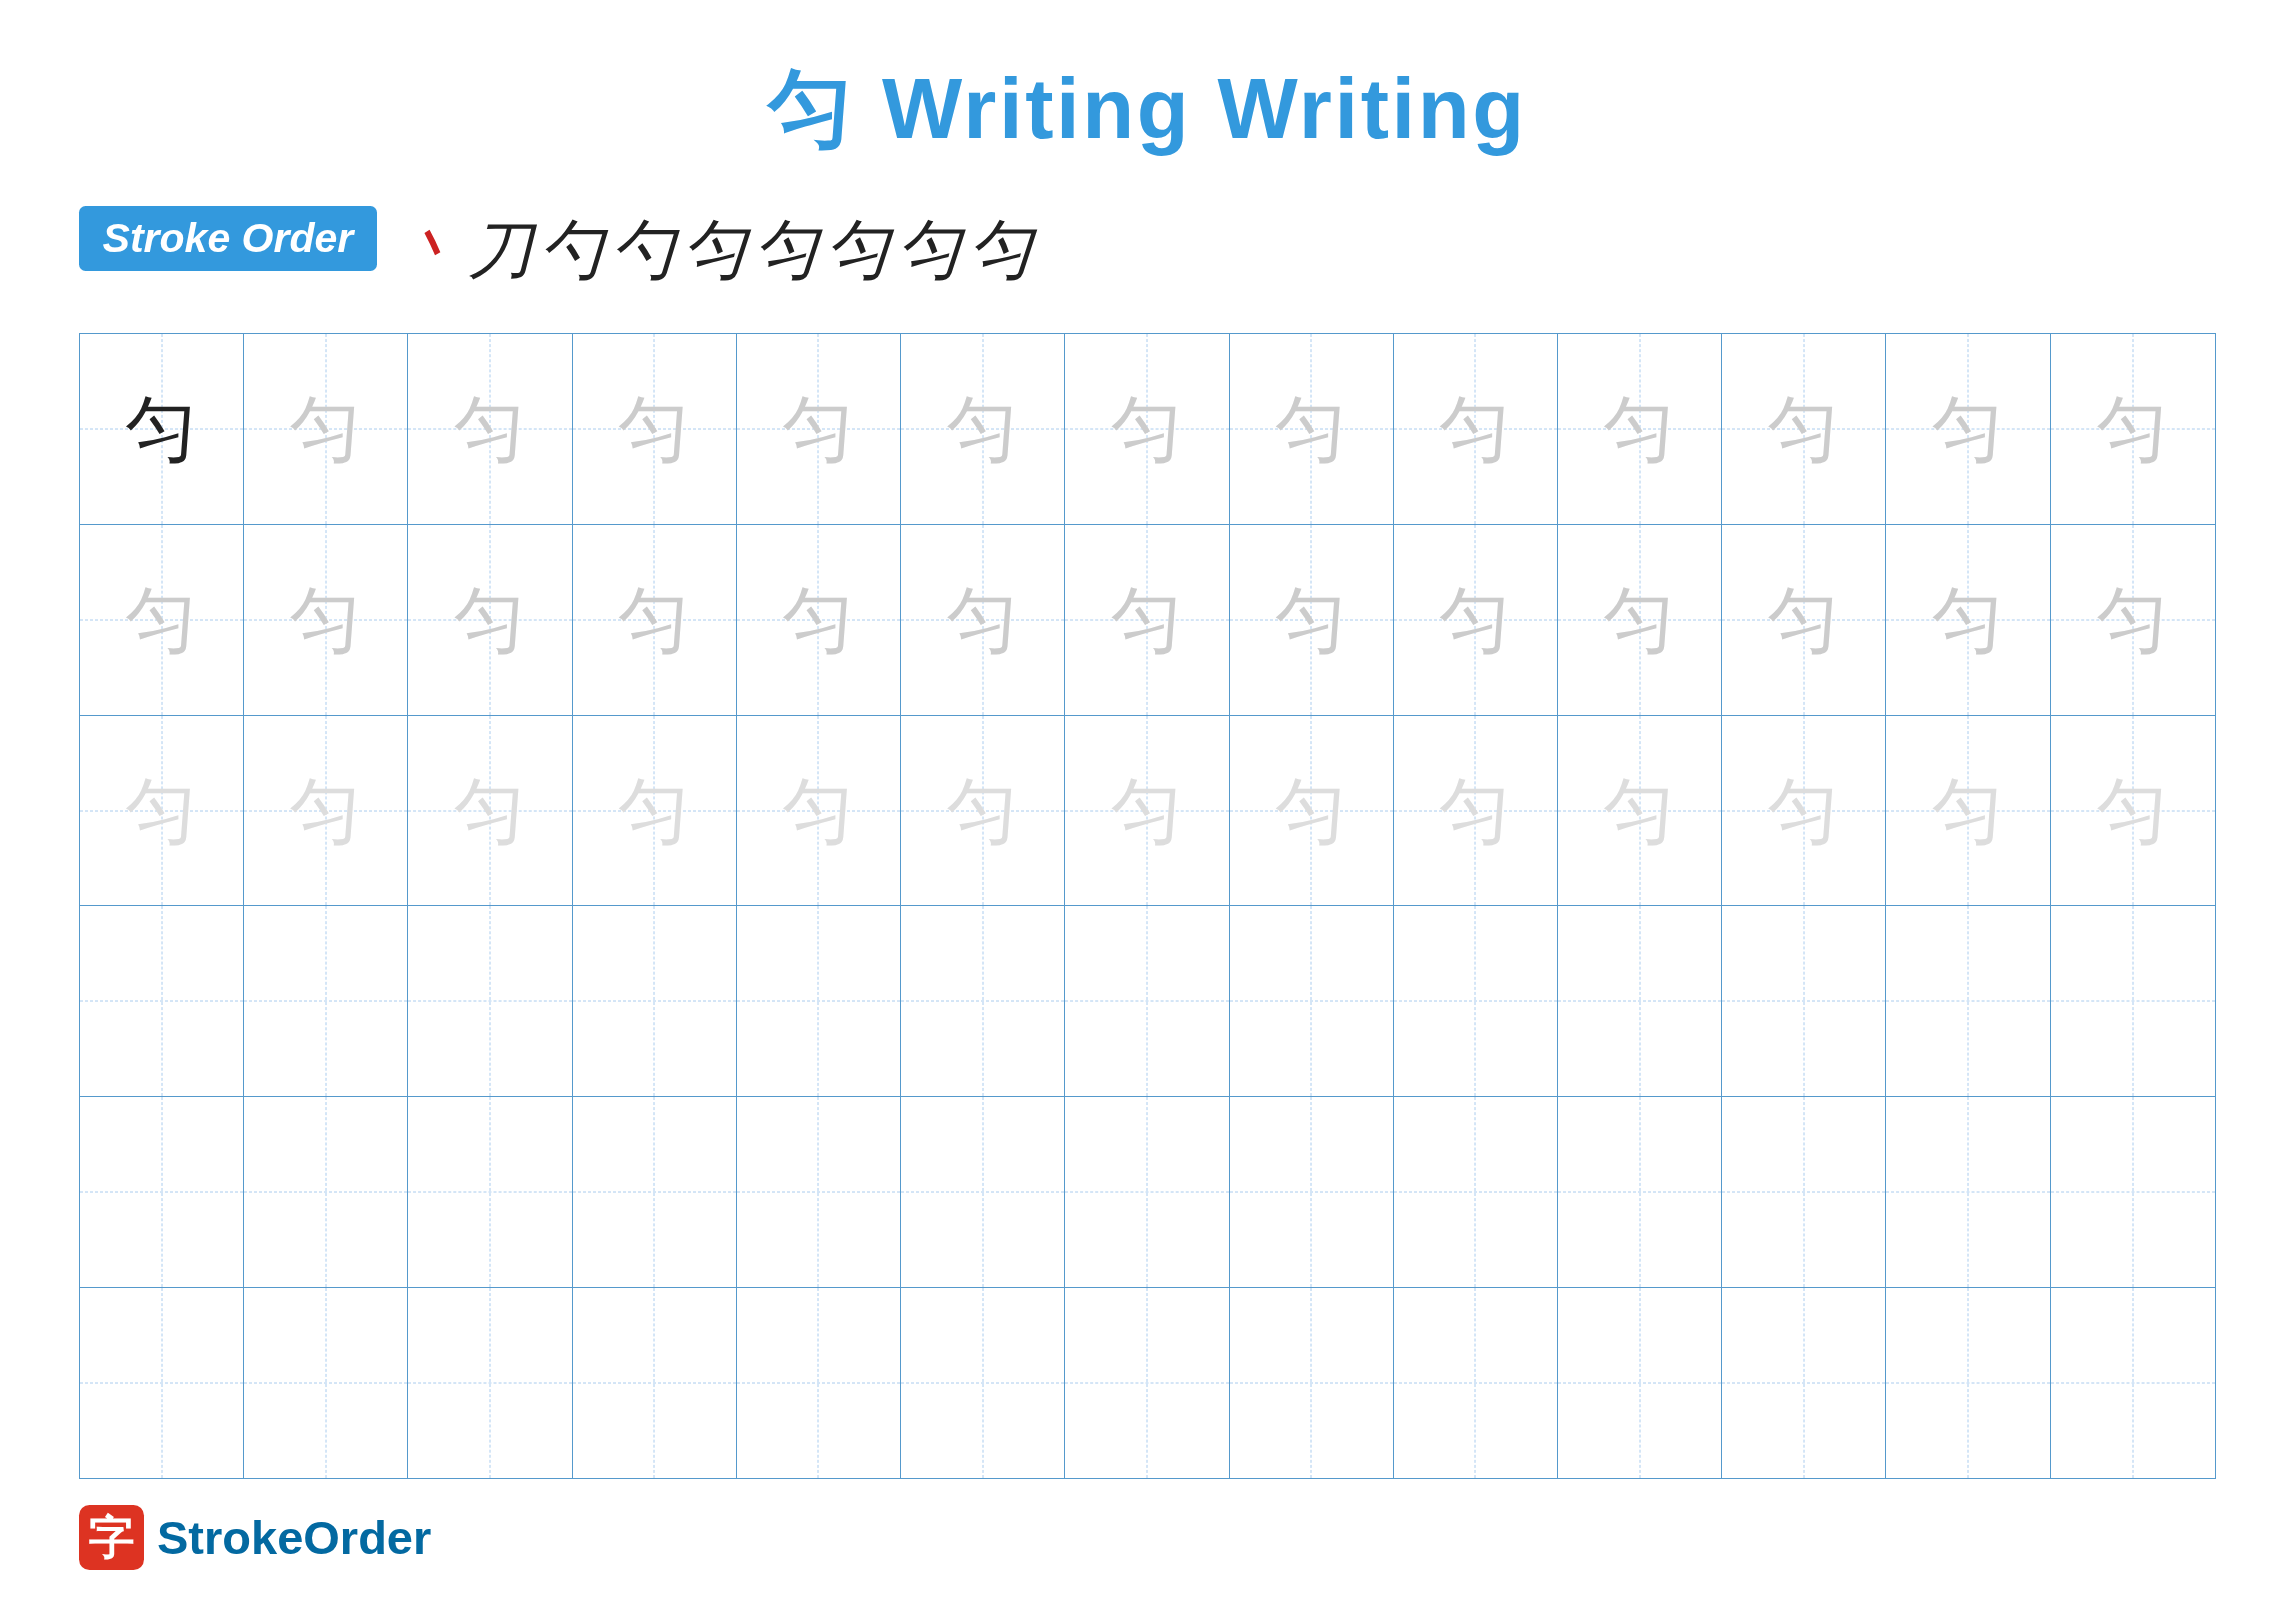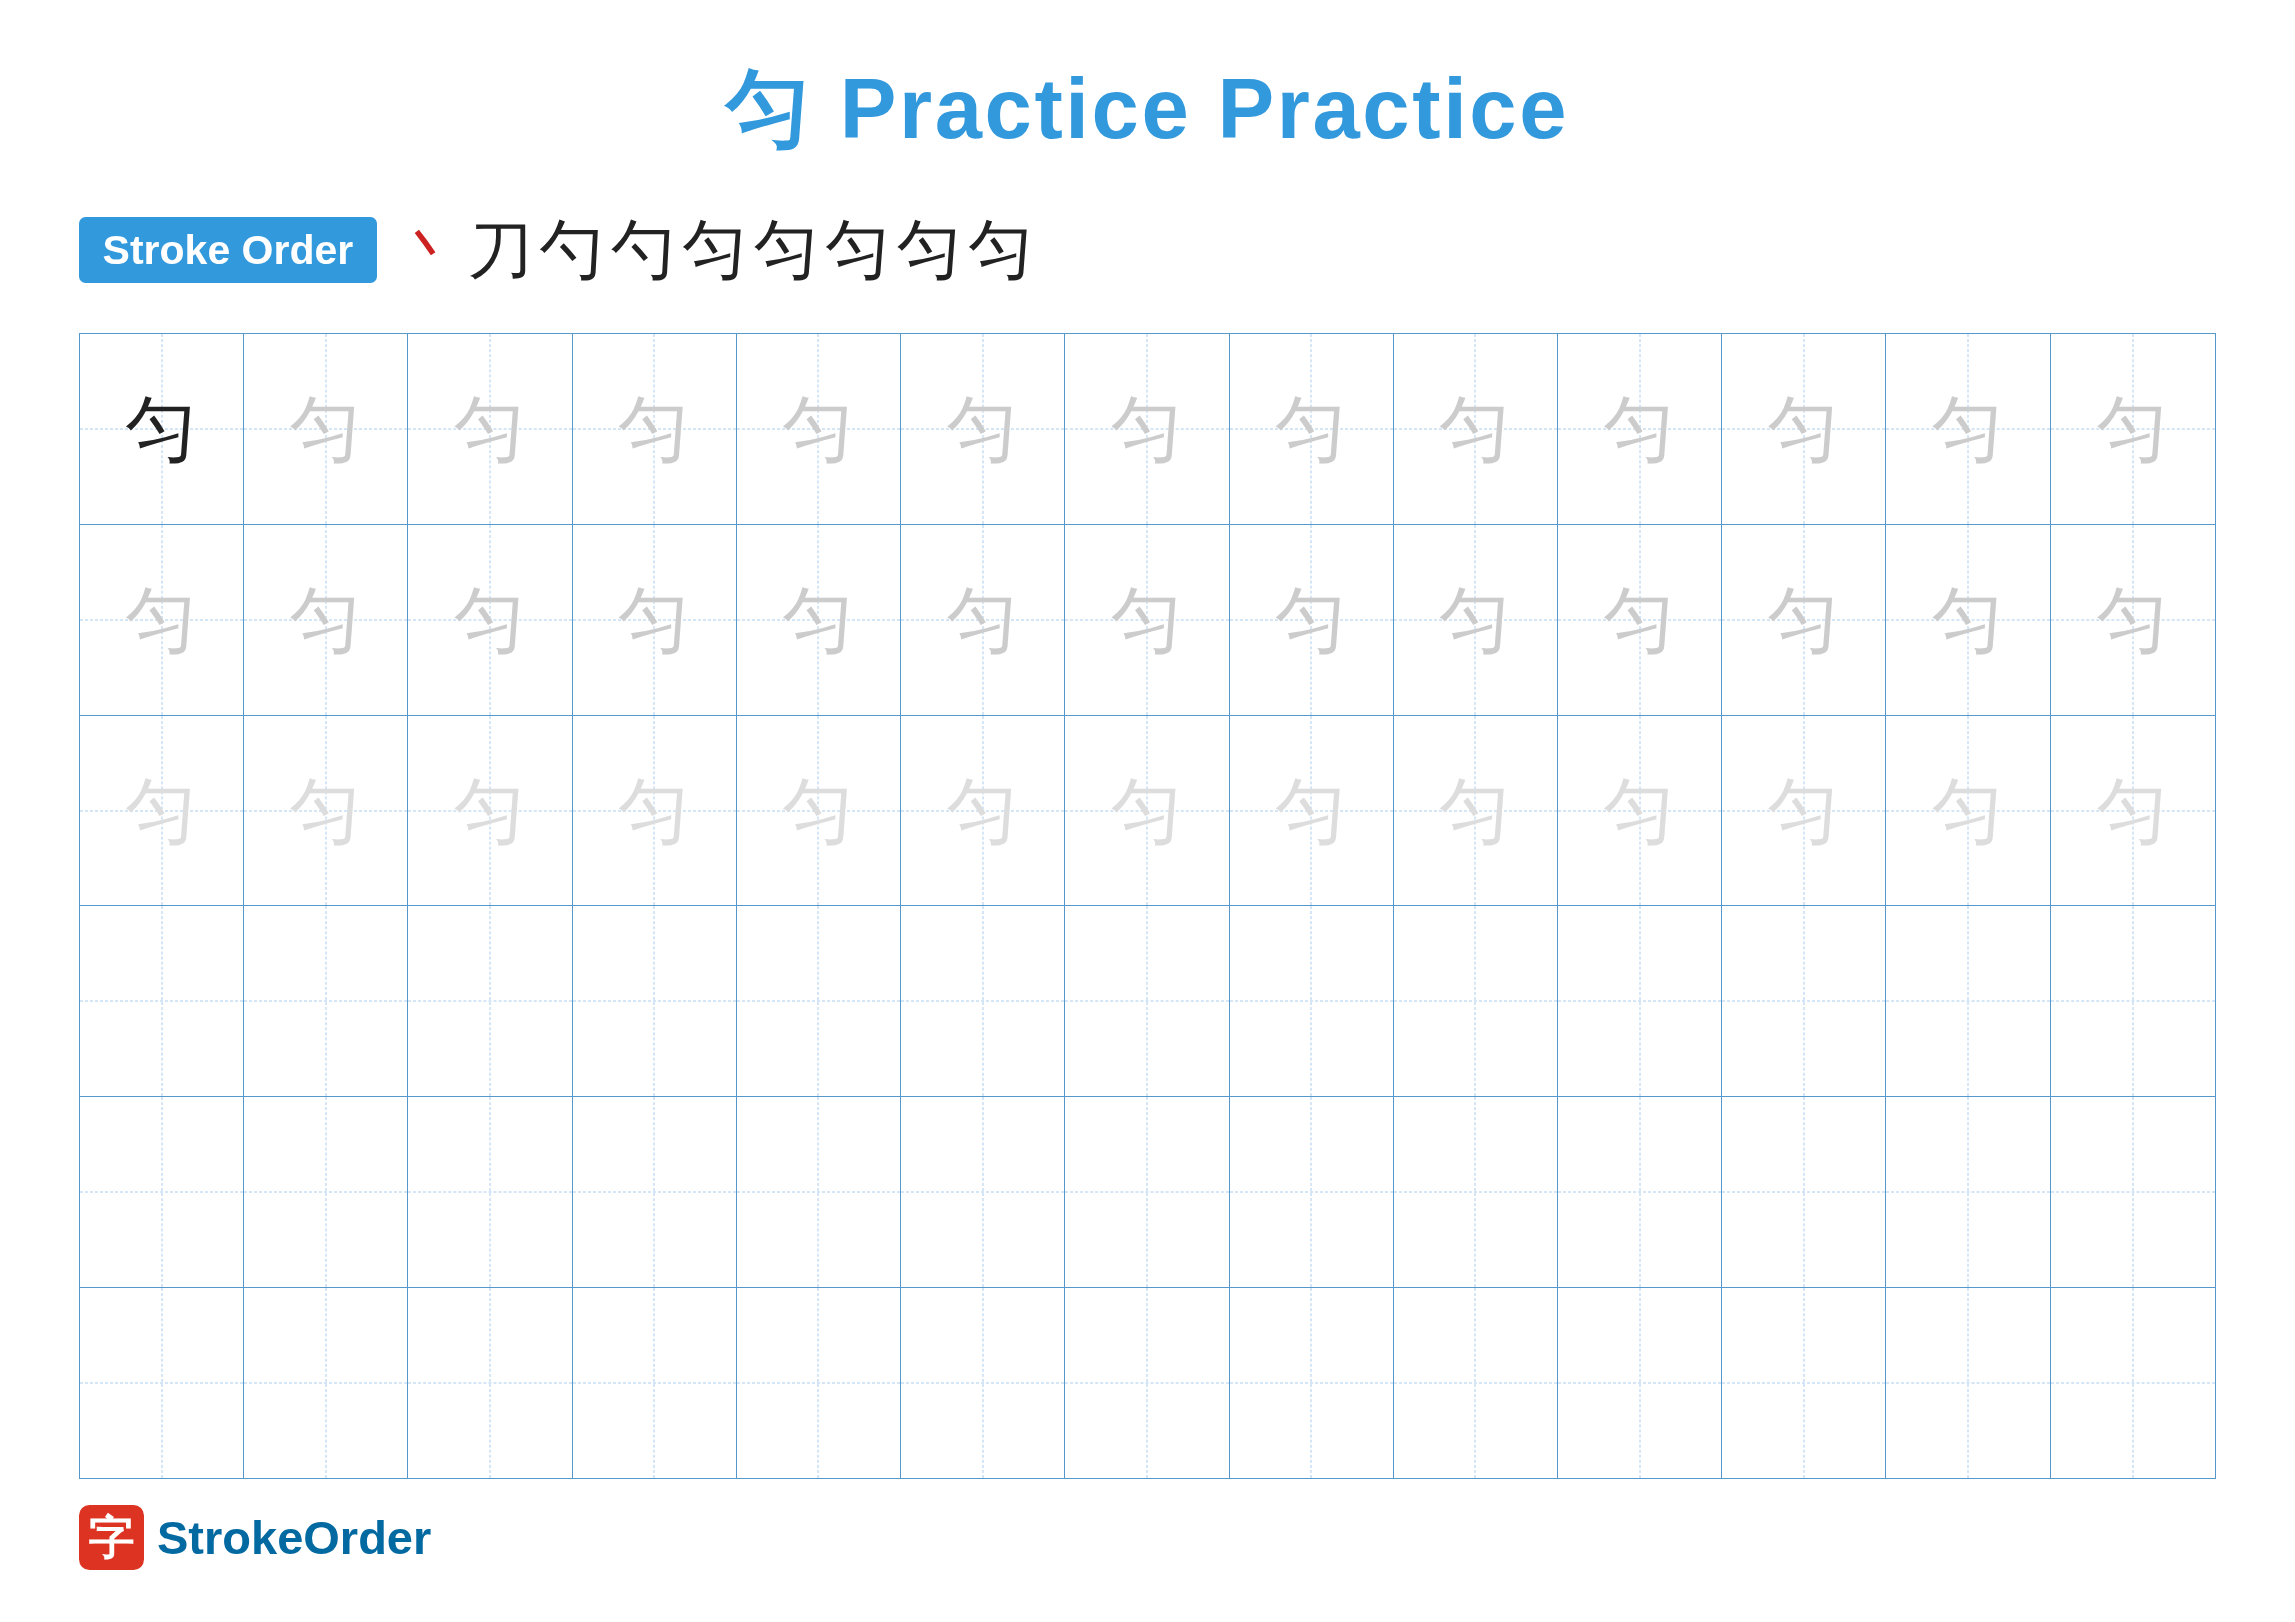--- a/index.html
+++ b/index.html
@@ -27,24 +27,25 @@
     .title {
       font-size: 85px;
       color: #3399dd;
       font-weight: bold;
       margin-bottom: 39px;
       letter-spacing: 2.6px;
     }
 
     .stroke-order-row {
       display: flex;
-      align-items: center;
+      align-items: flex-start;
       width: 100%;
       margin-bottom: 39px;
       gap: 19.6px;
+      font-style: italic;
     }
 
     .stroke-order-badge {
       background: #3399dd;
       color: #ffffff;
       font-size: 41px;
       font-weight: bold;
       padding: 9.2px 23.6px;
       border-radius: 6.5px;
       white-space: nowrap;
@@ -189,21 +190,21 @@
 
     .grid-row:last-child {
       border-bottom: none;
     }
   </style>
 </head>
 <body>
 
 <div class="page">
 
-  <div class="title">匀 Practice Practice</div>
+  <div class="title">匀 Writing Writing</div>
 
   <div class="stroke-order-row">
     <div class="stroke-order-badge">Stroke Order</div>
     <div class="stroke-sequence">
       <span class="stroke-item red">丶</span>
       <span class="stroke-item">刀</span>
       <span class="stroke-item">勺</span>
       <span class="stroke-item">勺</span>
       <span class="stroke-item">匀</span>
       <span class="stroke-item">匀</span>

